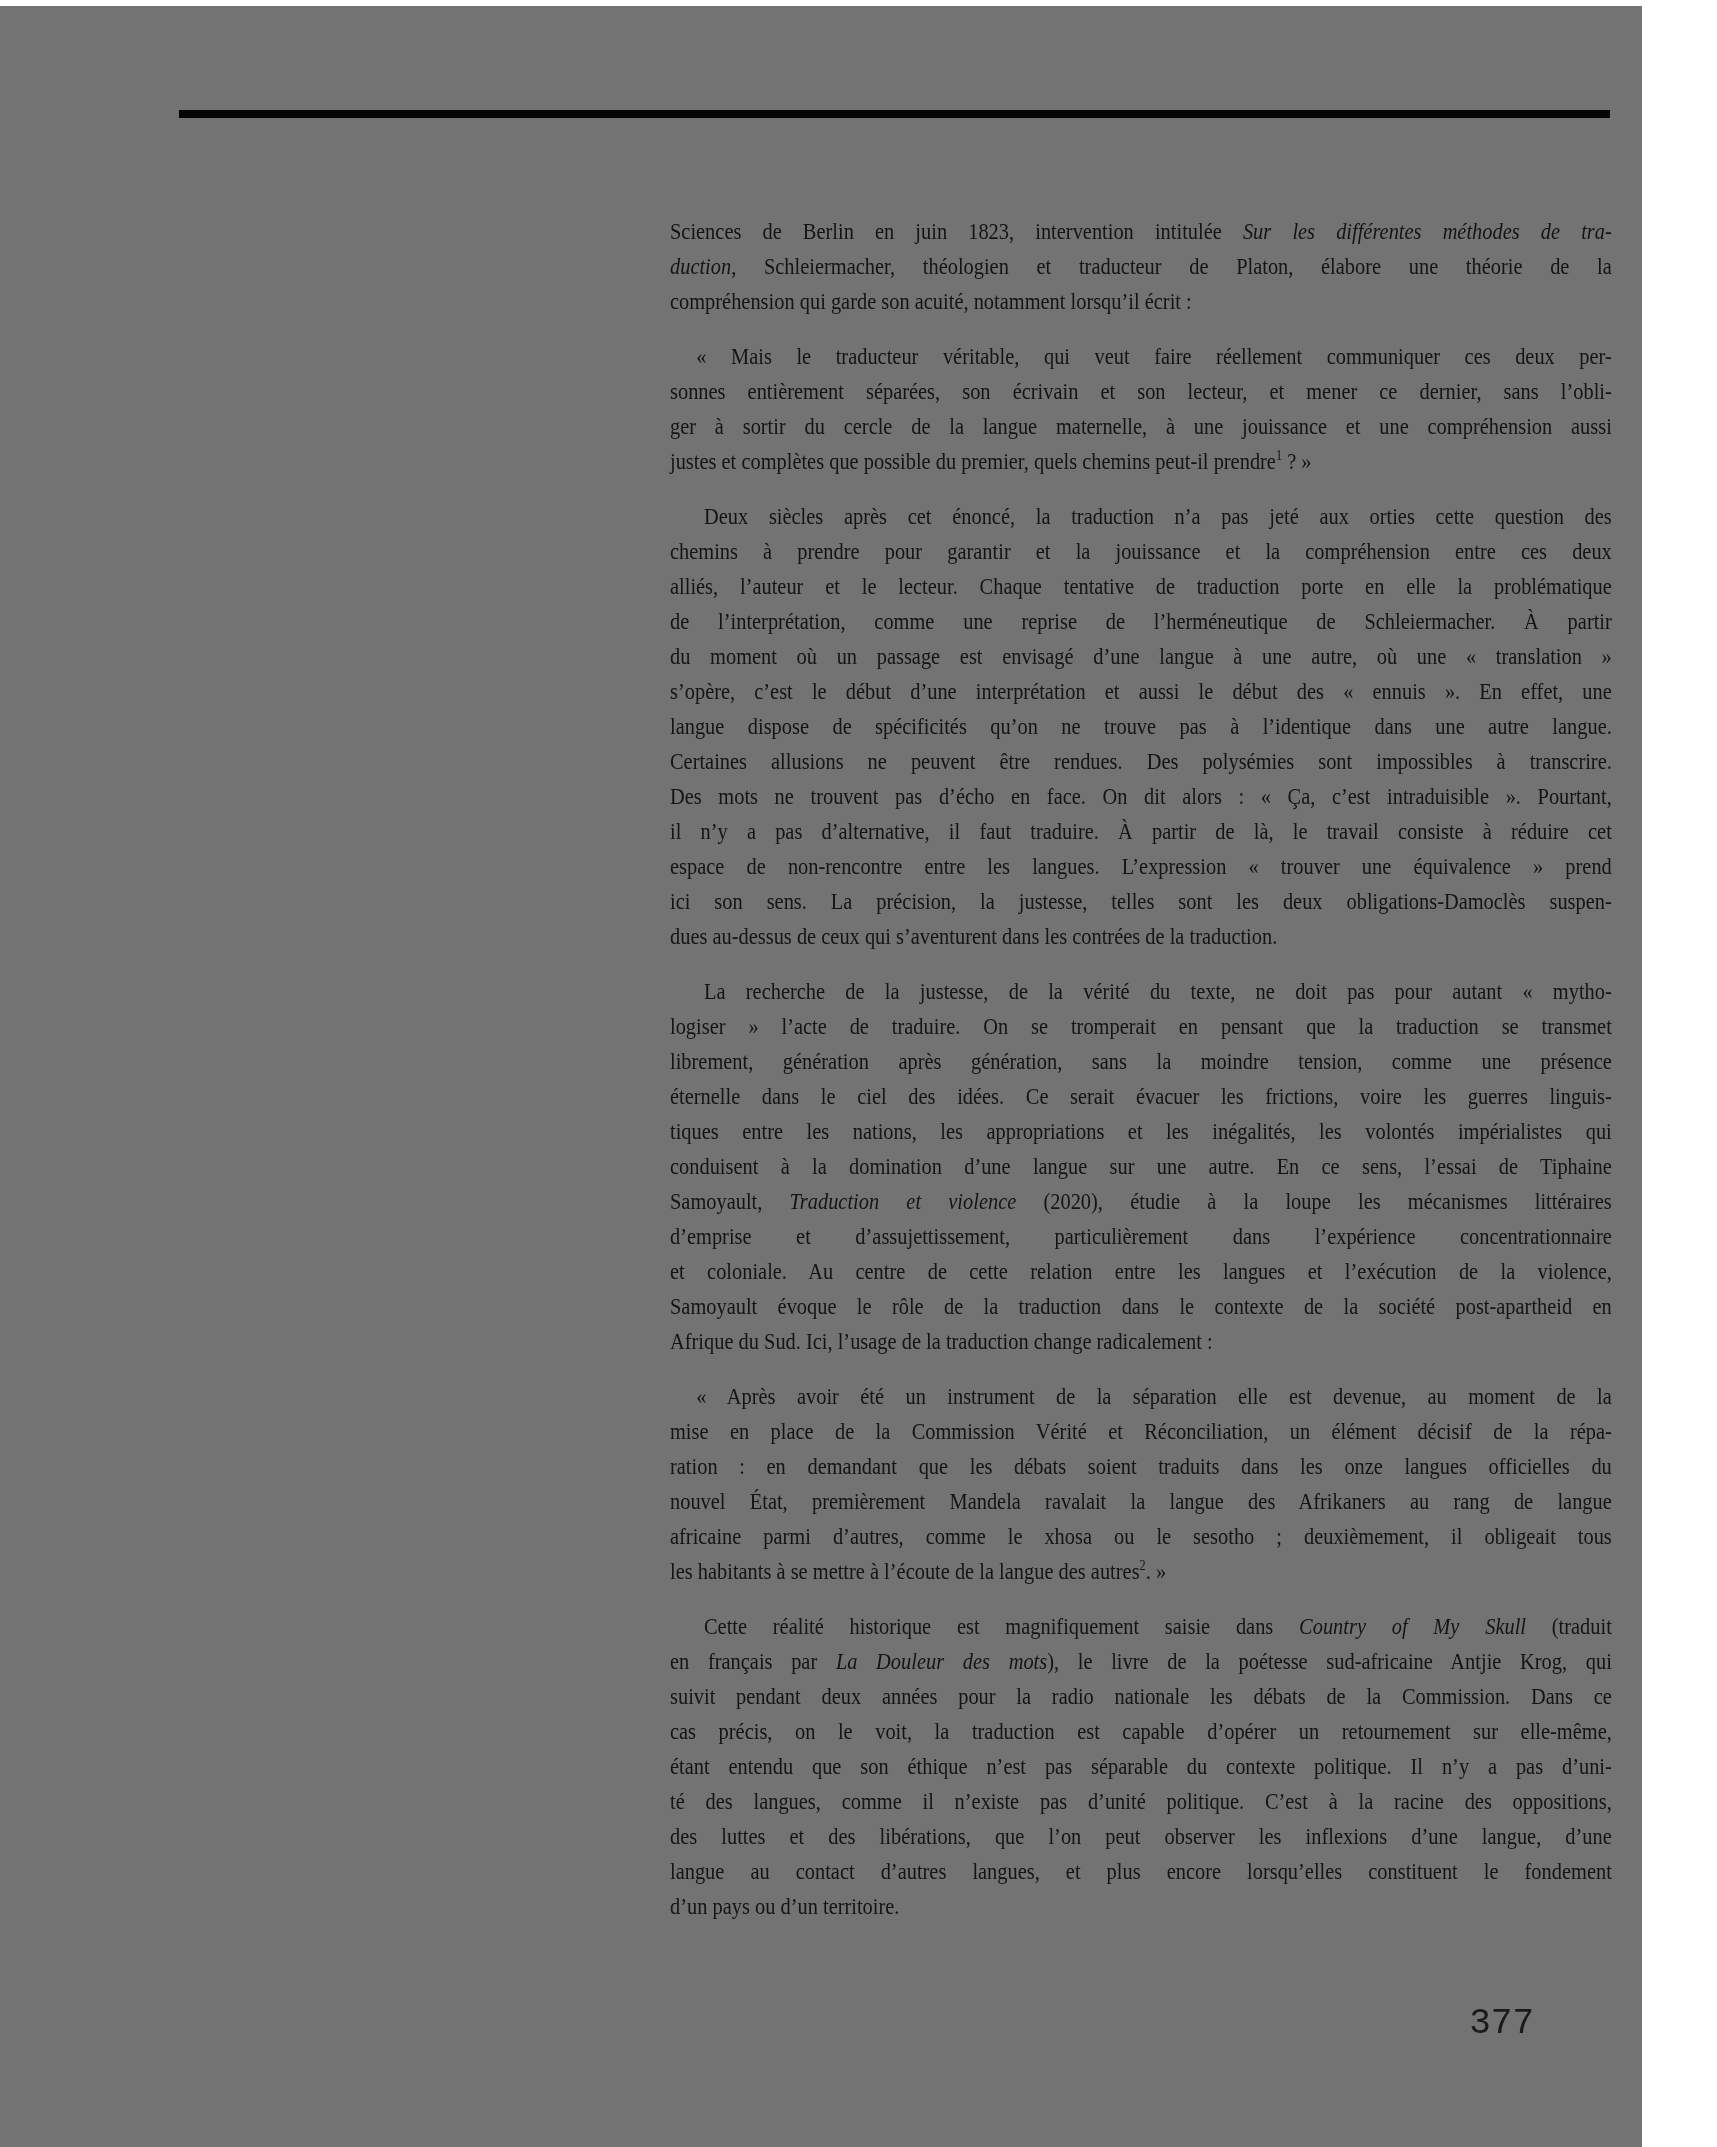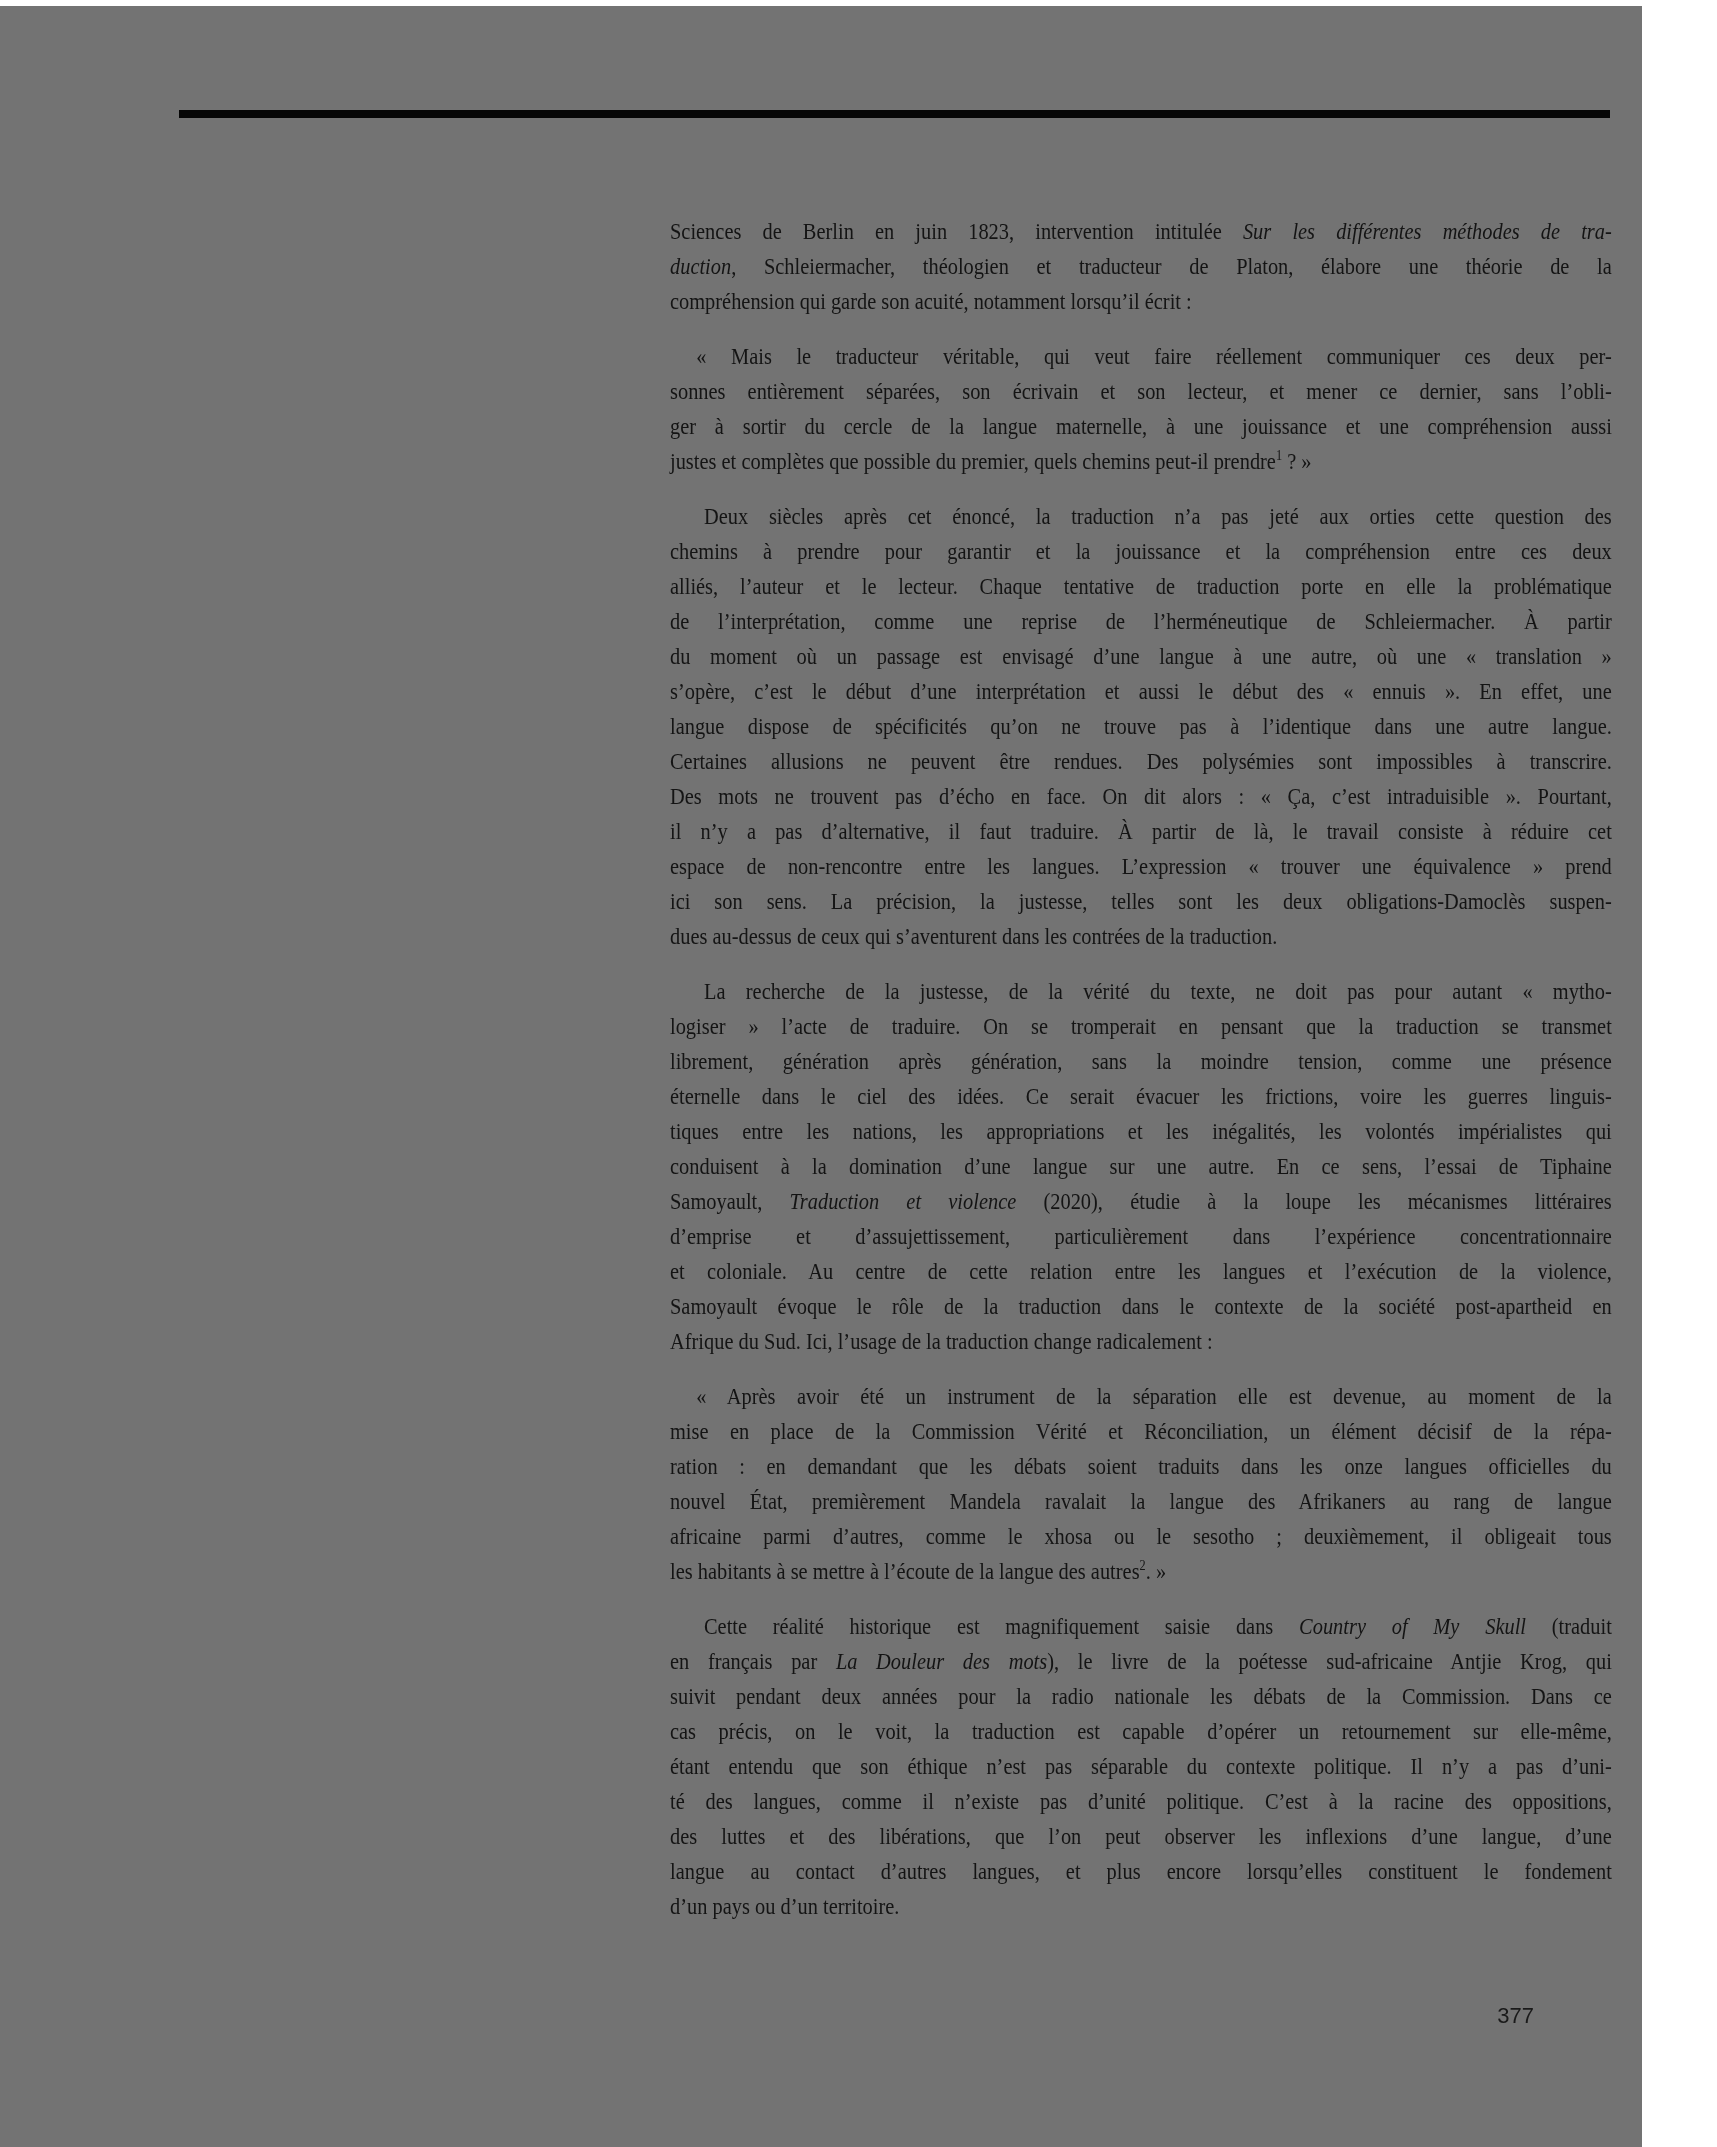--- a/index.html
+++ b/index.html
@@ -42,22 +42,22 @@
   .para.quote.indent .line:first-child{text-indent:31px;}
   .line i{font-style:italic;}
   .line sup{
     font-size:60%;
     vertical-align:super;
     line-height:0;
   }
   #page-number{
     position:absolute;
     right:108px;top:1997px;
-    font-family:Liberation Sans, sans-serif;
-    font-size:22px;
+    font-family:Liberation Mono, monospace;
+    font-size:36px;
     color:#1a1a1a;
   }
 </style>
 </head>
 <body>
 
 <div id="page">
   <div id="header-rule"></div>
   <div id="textcol">
       <div class="para body">

